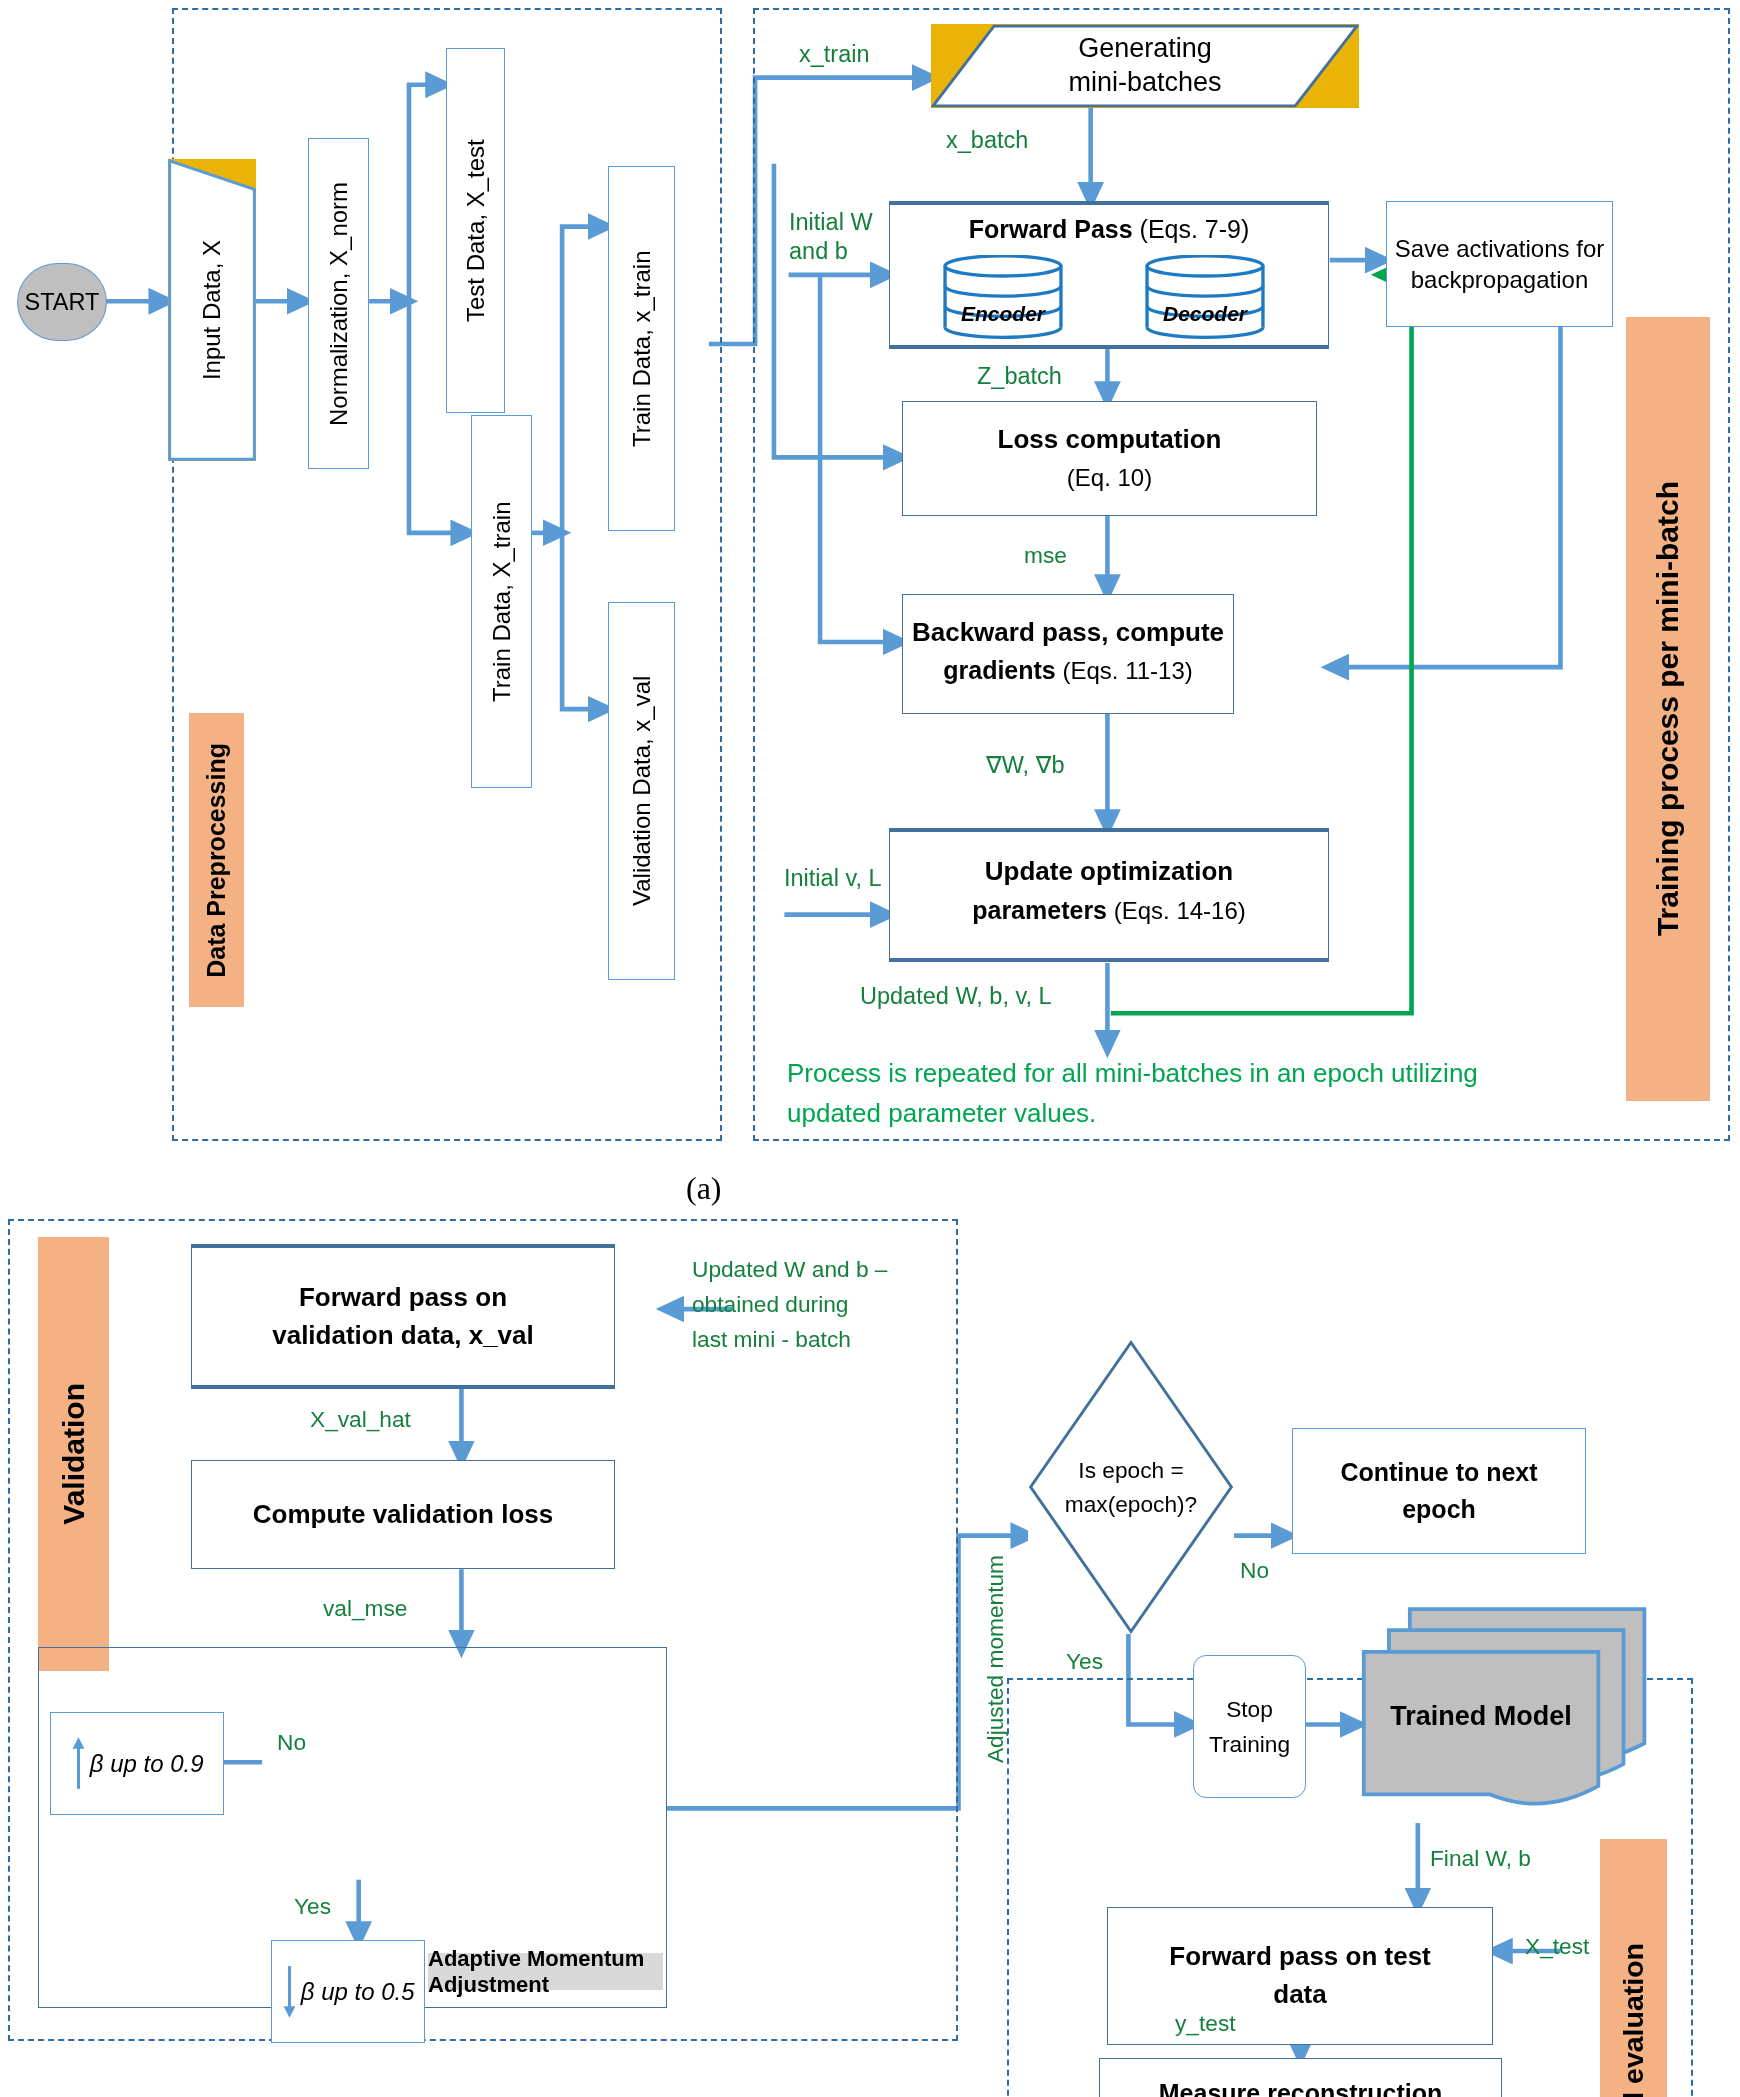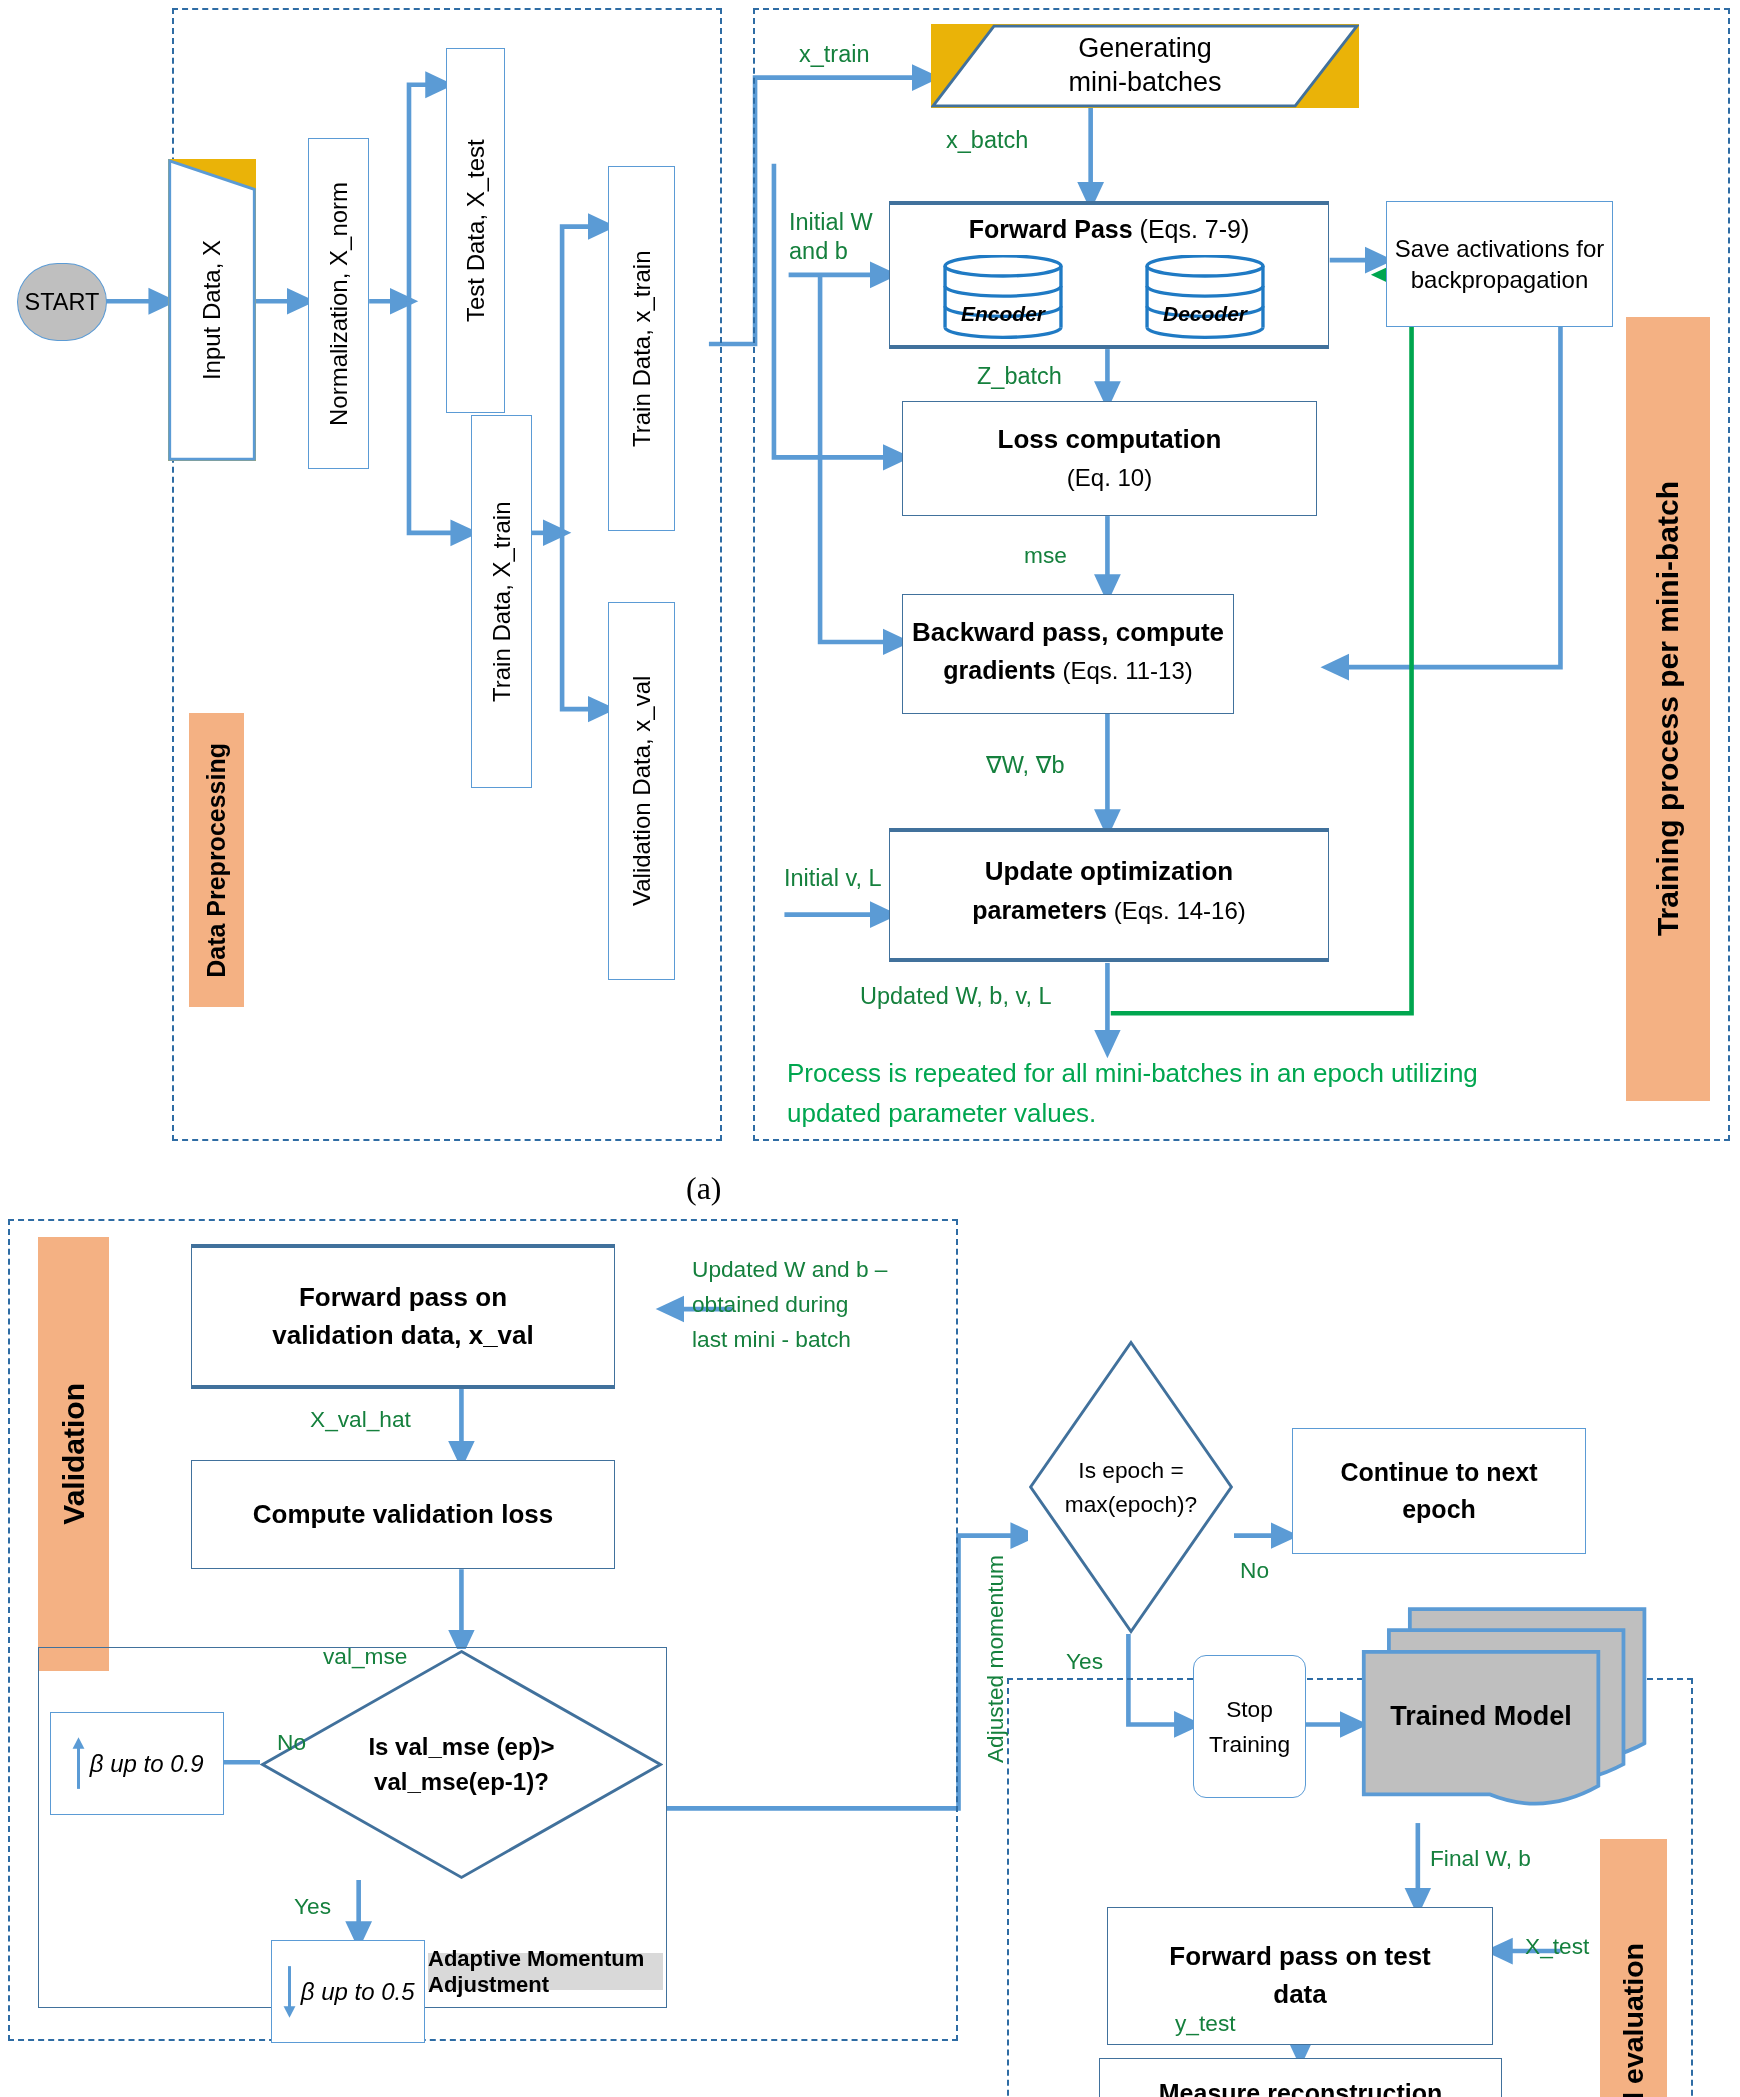--- a/index.html
+++ b/index.html
@@ -264,27 +264,20 @@
 
   <div class="node box-dark" style="left:38px;top:1647px;width:629px;height:361px;background:transparent;"></div>
   <div class="greystrip" style="left:428px;top:1953px;width:235px;height:37px;font-size:22px;">Adaptive Momentum Adjustment</div>
 
   <div class="node box-heavy" style="left:191px;top:1244px;width:424px;height:145px;font-size:26px;font-weight:bold;
               white-space:pre;line-height:1.45;">Forward pass on
 validation data, x_val</div>
 
   <div class="node box-dark" style="left:191px;top:1460px;width:424px;height:109px;font-size:26px;font-weight:bold;">Compute validation loss</div>
 
-  <div class="node" style="left:260px;top:1649px;width:403px;height:231px;">
-    <svg width="403" height="231" viewBox="0 0 960 550" style="position:absolute;left:0;top:0;">
-      <polygon points="480,6 954,275 480,544 6,275" fill="#ffffff" stroke="#41719C" stroke-width="7"></polygon>
-    </svg>
-    <div style="position:relative;font-size:24px;font-weight:bold;white-space:pre;line-height:1.45;">Is val_mse (ep)&gt;
-val_mse(ep-1)?</div>
-  </div>
 
   <div class="node box" style="left:50px;top:1712px;width:174px;height:103px;font-size:24px;">
     <svg width="17" height="55" viewBox="0 0 40 130" style="margin-right:2.5px;">
       <line x1="20" y1="125" x2="20" y2="22" stroke="#5B9BD5" stroke-width="7"></line>
       <polygon points="20,3 34,30 6,30" fill="#5B9BD5"></polygon>
     </svg>
     <span style="font-style:italic;">β up to 0.9</span>
   </div>
 
   <div class="node box" style="left:271px;top:1940px;width:154px;height:103px;font-size:24px;">
@@ -326,21 +319,21 @@
 
   <div class="node box-dark" style="left:1099px;top:2058px;width:403px;height:126px;display:block;">
     <div class="bold" style="text-align:center;margin-top:20px;font-size:25px;">Measure reconstruction</div>
 
   </div>
 
   <div class="lbl" style="left:692px;top:1252px;font-size:22.7px;line-height:1.55;">Updated W and b –
 obtained during
 last mini - batch</div>
   <div class="lbl" style="left:310px;top:1405px;font-size:22.7px;">X_val_hat</div>
-  <div class="lbl" style="left:323px;top:1594px;font-size:22.7px;margin-top:48px;">val_mse</div>
+  <div class="lbl" style="left:323px;top:1594px;font-size:22.7px;">val_mse</div>
   <div class="lbl" style="left:277px;top:1728px;font-size:22.7px;">No</div>
   <div class="lbl" style="left:294px;top:1892px;font-size:22.7px;">Yes</div>
   <div class="lbl" style="left:956px;top:1527px;font-size:22.7px;">
     <span class="vert" style="display:inline-block;">Adjusted momentum</span>
   </div>
   <div class="lbl" style="left:1240px;top:1556px;font-size:22.7px;">No</div>
   <div class="lbl" style="left:1066px;top:1647px;font-size:22.7px;">Yes</div>
   <div class="lbl" style="left:1430px;top:1844px;font-size:22.7px;">Final W, b</div>
   <div class="lbl" style="left:1525px;top:1932px;font-size:22.7px;">X_test</div>
   <div class="lbl" style="left:1175px;top:2009px;font-size:22.7px;">y_test</div>

